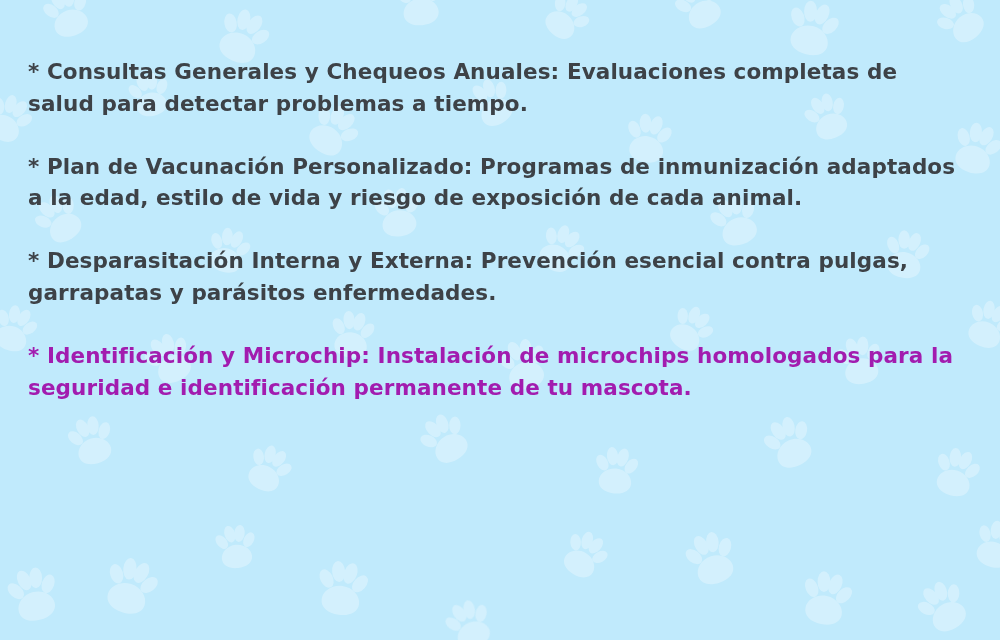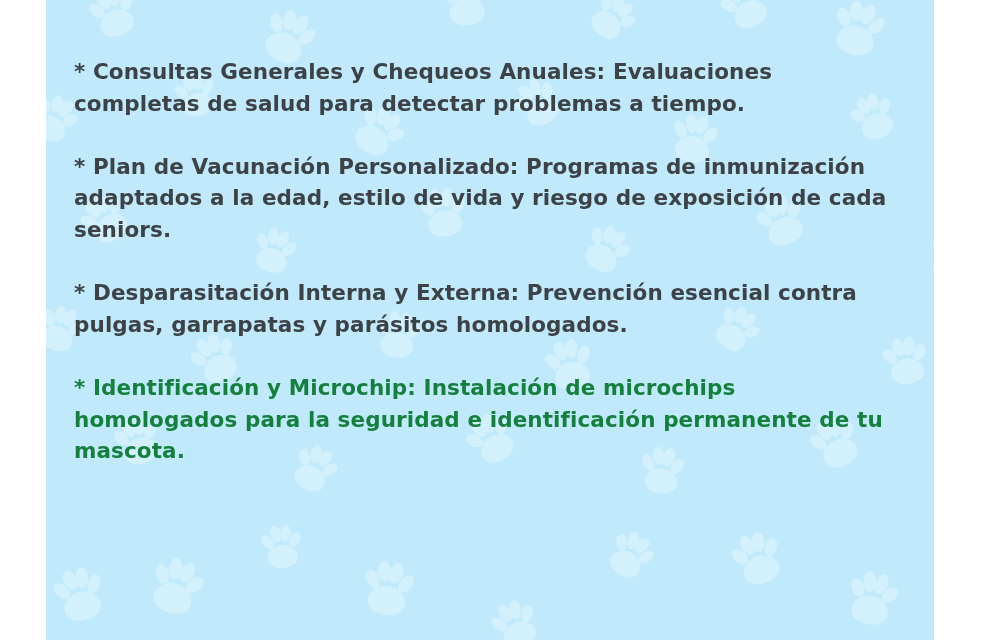--- a/index.html
+++ b/index.html
@@ -9,26 +9,25 @@
   }
   body {
     width: 1000px;
     height: 640px;
     overflow: hidden;
     font-family: "DejaVu Sans", "Liberation Sans", sans-serif;
   }
 
   #card {
     position: relative;
-    width: 888px;
+    width: 1000px;
     height: 640px;
     background: #c0eafc;
     overflow: hidden;
     box-sizing: border-box;
-    margin-left: 46px;
   }
 
   
   #paw-layer {
     position: absolute;
     inset: 0;
     width: 100%;
     height: 100%;
     pointer-events: none;
     z-index: 0;
@@ -132,18 +131,18 @@
         <use href="#paw" transform="translate(712,560) rotate(-18) scale(0.98)"></use>
         <use href="#paw" transform="translate(826,600) rotate(12) scale(1.0)"></use>
         <use href="#paw" transform="translate(944,608) rotate(-30) scale(0.94)"></use>
         <use href="#paw" transform="translate(996,546) rotate(20) scale(0.88)"></use>
       </g>
     </svg>
   </div>
 
   <div id="content">
     <p class="bullet" style="color: rgb(61, 66, 71);">* Consultas Generales y Chequeos Anuales: Evaluaciones completas de salud para detectar problemas a tiempo.</p>
-    <p class="bullet" style="color: rgb(61, 66, 71);">* Plan de Vacunación Personalizado: Programas de inmunización adaptados a la edad, estilo de vida y riesgo de exposición de cada seniors.</p>
-    <p class="bullet" style="color: rgb(61, 66, 71);">* Desparasitación Interna y Externa: Prevención esencial contra pulgas, garrapatas y parásitos homologados.</p>
-    <p class="bullet" style="color: #15803d;">* Identificación y Microchip: Instalación de microchips homologados para la seguridad e identificación permanente de tu mascota.</p>
+    <p class="bullet" style="color: rgb(61, 66, 71);">* Plan de Vacunación Personalizado: Programas de inmunización adaptados a la edad, estilo de vida y riesgo de exposición de cada animal.</p>
+    <p class="bullet" style="color: rgb(61, 66, 71);">* Desparasitación Interna y Externa: Prevención esencial contra pulgas, garrapatas y parásitos enfermedades.</p>
+    <p class="bullet" style="color: #a21caf;">* Identificación y Microchip: Instalación de microchips homologados para la seguridad e identificación permanente de tu mascota.</p>
   </div>
 
 </div>
 
 </body></html>

